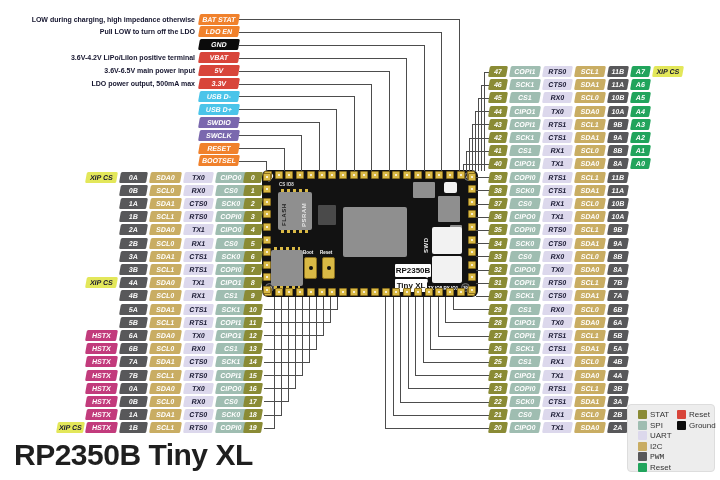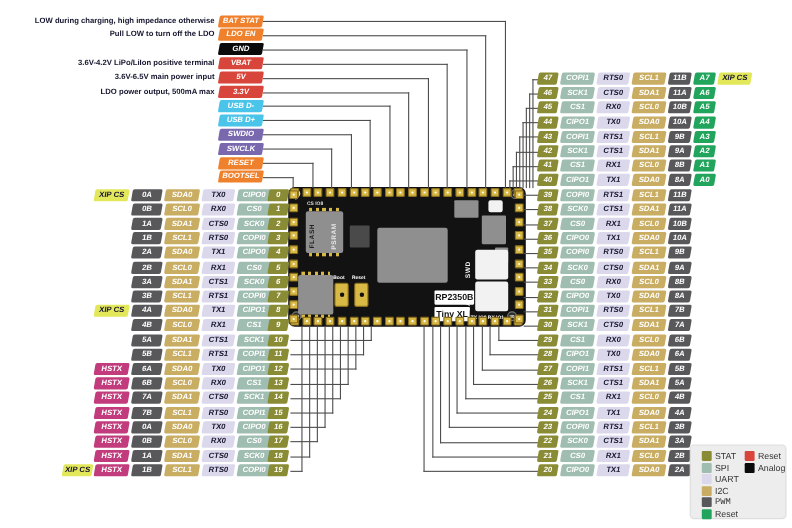--- a/index.html
+++ b/index.html
@@ -82,38 +82,39 @@
     <span class="vtext" style="left:161px;top:59px;height:24px;color:#eee;">SWD</span>
     <div class="whitebox" style="left:170px;top:57px;width:30px;height:27px;"></div>
     <span class="vtext" style="left:161px;top:87px;height:26px;color:#eee;">UART</span>
     <div class="whitebox" style="left:170px;top:86px;width:30px;height:27px;"></div>
 
     <div class="labelbox" style="left:133px;top:94px;width:36px;height:13px;">RP2350B</div>
     <div class="labelbox" style="left:133px;top:109px;width:32px;height:13px;">Tiny XL</div>
     <div class="tinytext" style="left:166px;top:116px;">TX IO8 RX IO1</div>
   </div>
 
+  <h1 id="title">RP2350B Tiny XL</h1>
 
   <div id="legend">
       <div class="lg-swatch" style="left: 10px; top: 5px; background: rgb(138, 139, 53);"></div>
       <div class="lg-label" style="left: 22px; top: 5px;">STAT</div>
       <div class="lg-swatch" style="left: 10px; top: 15.6px; background: rgb(159, 189, 177);"></div>
       <div class="lg-label" style="left: 22px; top: 15.6px;">SPI</div>
       <div class="lg-swatch" style="left: 10px; top: 26.2px; background: rgb(220, 216, 236);"></div>
       <div class="lg-label" style="left: 22px; top: 26.2px;">UART</div>
       <div class="lg-swatch" style="left: 10px; top: 36.8px; background: rgb(201, 173, 99);"></div>
       <div class="lg-label" style="left: 22px; top: 36.8px;">I2C</div>
       <div class="lg-swatch" style="left: 10px; top: 47.4px; background: rgb(88, 88, 90);"></div>
       <div class="lg-label" style="left: 22px; top: 47.4px; font-family: Liberation Mono, monospace;">PWM</div>
       <div class="lg-swatch" style="left: 10px; top: 58px; background: rgb(33, 164, 92);"></div>
       <div class="lg-label" style="left: 22px; top: 58px;">Reset</div>
       <div class="lg-swatch" style="left: 49px; top: 5px; background: rgb(216, 69, 58);"></div>
       <div class="lg-label" style="left: 61px; top: 5px;">Reset</div>
       <div class="lg-swatch" style="left: 49px; top: 15.6px; background: rgb(11, 11, 11);"></div>
-      <div class="lg-label" style="left: 61px; top: 15.6px;">Analog</div>
+      <div class="lg-label" style="left: 61px; top: 15.6px;">Ground</div>
     </div>
 <div class="pad" style="left: 264px; top: 170.5px;"></div>
     <div class="pad" style="left: 264px; top: 288px;"></div>
     <div class="pad" style="left: 274.7px; top: 170.5px;"></div>
     <div class="pad" style="left: 274.7px; top: 288px;"></div>
     <div class="pad" style="left: 285.4px; top: 170.5px;"></div>
     <div class="pad" style="left: 285.4px; top: 288px;"></div>
     <div class="pad" style="left: 296.1px; top: 170.5px;"></div>
     <div class="pad" style="left: 296.1px; top: 288px;"></div>
     <div class="pad" style="left: 306.8px; top: 170.5px;"></div>

